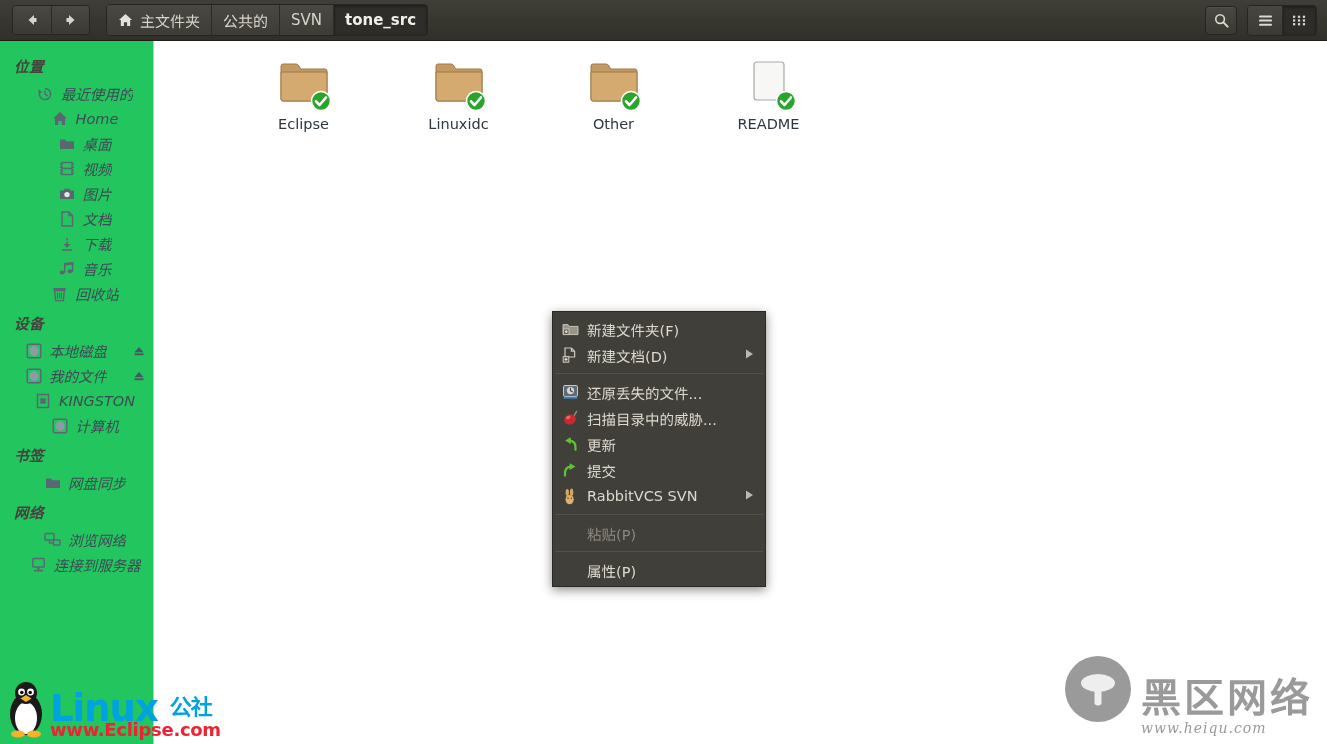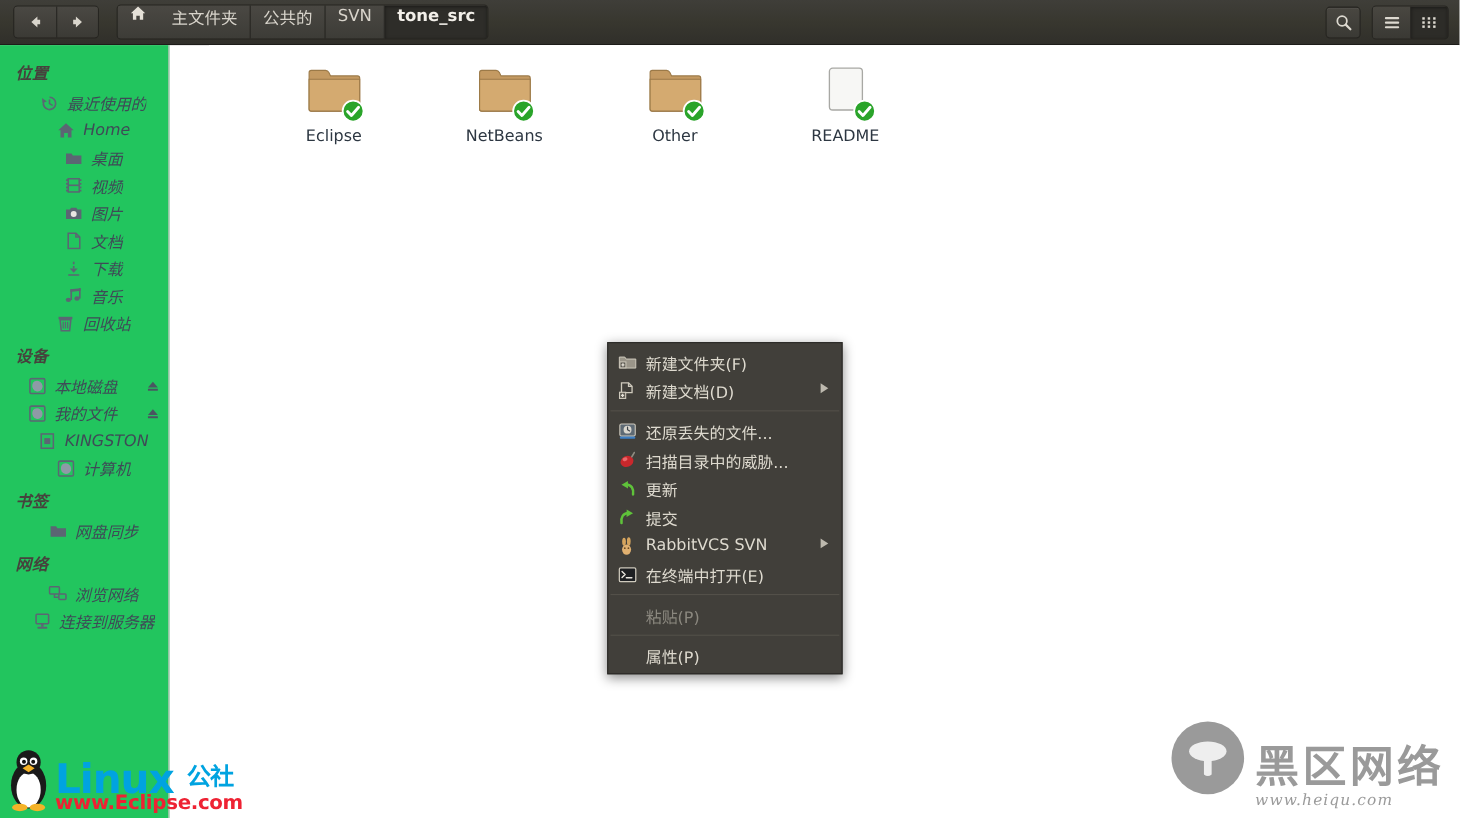--- a/index.html
+++ b/index.html
@@ -32,21 +32,21 @@
   }
   .nav-btn + .nav-btn { border-left: 1px solid #2a2925; }
   .nav-btn svg { display: block; }
 
   .breadcrumb {
     display: flex; margin-left: 16px; height: 32px;
     border: 1px solid #262521; border-radius: 4px; overflow: hidden;
     box-shadow: inset 0 1px 0 rgba(255,255,255,0.05);
   }
   .crumb {
-    display: flex; align-items: flex-start; gap: 23px;
+    display: flex; align-items: center; gap: 7px;
     padding: 0 11px; height: 100%;
     background: linear-gradient(to bottom, #4a4843, #3d3c37);
     color: #d8d4cb; font-size: 15px; cursor: pointer;
     white-space: nowrap;
   }
   .crumb + .crumb { border-left: 1px solid #2b2a26; }
   .crumb.active {
     background: #2e2d29; color: #f2efe9; font-weight: bold;
     box-shadow: inset 0 1px 3px rgba(0,0,0,0.5);
   }
@@ -481,21 +481,21 @@
             <path d="M2 7 Q2 5 4 5 L17 5 Q19 5 20 7 L21.5 10 L46 10 Q48 10 48 12 L48 40 Q48 42 46 42 L4 42 Q2 42 2 40 Z" fill="#c49a62" stroke="#9c7a48" stroke-width="1"></path>
             <path d="M2 13 L48 13 L48 40 Q48 42 46 42 L4 42 Q2 42 2 40 Z" fill="#d4aa70" stroke="#9c7a48" stroke-width="1"></path>
           </svg>
           <span class="emblem">
             <svg width="22" height="22" viewBox="0 0 22 22">
               <circle cx="11" cy="11" r="9.5" fill="#2aa42a" stroke="#ffffff" stroke-width="1.6"></circle>
               <path d="M6 11.3 L9.5 15 L16 7.5" fill="none" stroke="#ffffff" stroke-width="2.6" stroke-linecap="round" stroke-linejoin="round"></path>
             </svg>
           </span>
         </div>
-        <div class="fname">NetBeans</div>
+        <div class="fname">Linuxidc</div>
       </div>
 
       <div class="file-item">
         <div class="thumb">
           <svg width="50" height="46" viewBox="0 0 50 46">
             <path d="M2 7 Q2 5 4 5 L17 5 Q19 5 20 7 L21.5 10 L46 10 Q48 10 48 12 L48 40 Q48 42 46 42 L4 42 Q2 42 2 40 Z" fill="#c49a62" stroke="#9c7a48" stroke-width="1"></path>
             <path d="M2 13 L48 13 L48 40 Q48 42 46 42 L4 42 Q2 42 2 40 Z" fill="#d4aa70" stroke="#9c7a48" stroke-width="1"></path>
           </svg>
           <span class="emblem">
             <svg width="22" height="22" viewBox="0 0 22 22">
@@ -617,30 +617,20 @@
         </svg>
       </span>
       <span class="mi-label">RabbitVCS SVN</span>
       <span class="submenu-arrow">
         <svg width="11" height="12" viewBox="0 0 11 12">
             <path d="M2 1.5 L9 6 L2 10.5 Z" fill="#bdb9ae"></path>
           </svg>
       </span>
     </div>
 
-    <div class="mi">
-      <span class="mi-ic">
-        <svg width="17" height="15" viewBox="0 0 17 15">
-          <rect x="1" y="1.2" width="15" height="12.6" rx="1.4" fill="#1d1f22" stroke="#cfcabd" stroke-width="1.2"></rect>
-          <path d="M3.5 4.5 L6.3 7.2 L3.5 9.9" fill="none" stroke="#e8e5dd" stroke-width="1.3" stroke-linecap="round" stroke-linejoin="round"></path>
-          <line x1="7.4" y1="10.3" x2="12.4" y2="10.3" stroke="#e8e5dd" stroke-width="1.3" stroke-linecap="round"></line>
-        </svg>
-      </span>
-      <span class="mi-label">在终端中打开(E)</span>
-    </div>
 
     <div class="msep"></div>
 
     <div class="mi disabled">
       <span class="mi-label indent">粘贴(P)</span>
     </div>
 
     <div class="msep"></div>
 
     <div class="mi">

